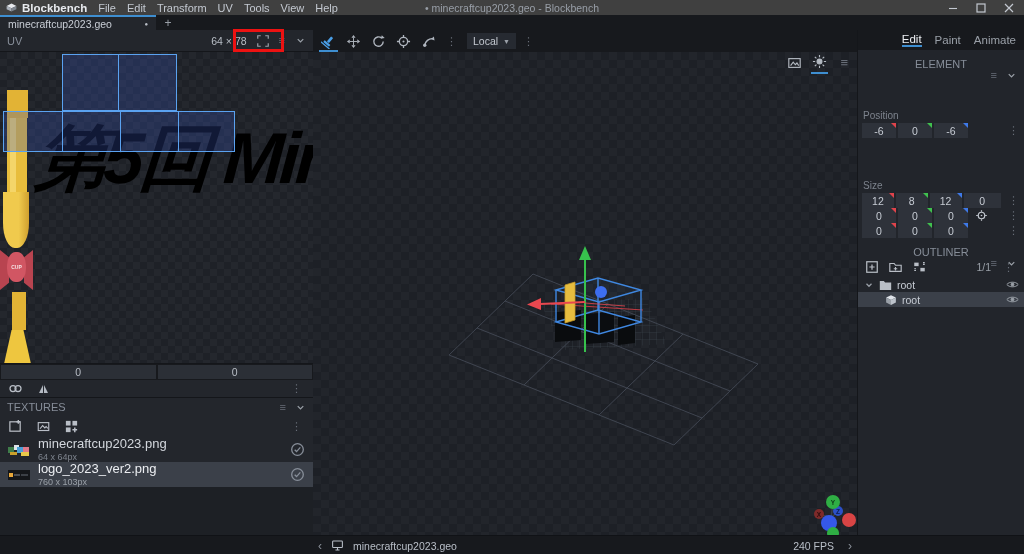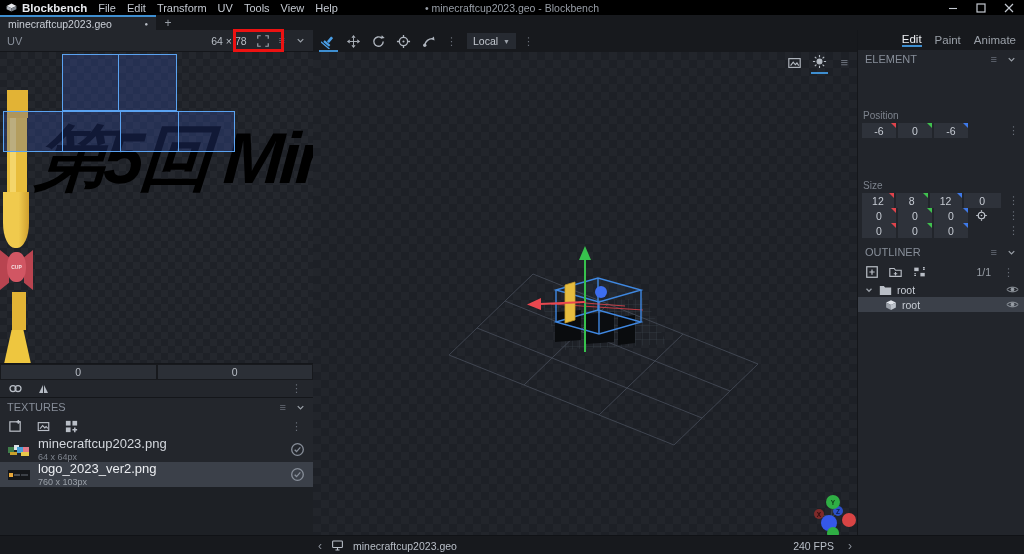--- a/index.html
+++ b/index.html
@@ -1,20 +1,20 @@
 <!DOCTYPE html>
 <html><head>
 <meta charset="utf-8">
 <style>
   * { box-sizing: border-box; }
   body { margin:0; background:#0b0c0e; font-family:"Liberation Sans", sans-serif; }
   #app { position:relative; width:1024px; height:554px; background:#17191d; overflow:hidden; color:#c3c8d0; font-size:11px; }
 
   
-  .menubar { position:absolute; top:0; left:0; right:0; height:15px; background:#000000; display:flex; align-items:center; gap:11px; padding-left:5px; z-index:20; }
+  .menubar { position:absolute; top:0; left:0; right:0; height:15px; background:#404040; display:flex; align-items:center; gap:11px; padding-left:5px; z-index:20; }
   .brand { display:flex; align-items:center; gap:4px; font-weight:bold; color:#e8eaee; font-size:11.5px; }
   .menu-item { color:#c3c8d0; cursor:default; }
   .win-title { position:absolute; left:50%; top:0; height:15px; display:flex; align-items:center; transform:translateX(-50%); color:#989ea7; font-size:10.5px; white-space:nowrap; }
   .win-controls { position:absolute; right:10px; top:0; height:15px; display:flex; gap:18px; align-items:center; color:#c3c8d0; }
   .win-controls svg { display:block; }
 
   
   .tabbar { position:absolute; top:15px; left:0; right:0; height:15px; background:#17191d; z-index:19; }
   .tab { position:absolute; left:0; top:0; width:156px; height:15px; background:#23262c; border-top:2px solid #3e8ed0; display:flex; align-items:center; padding:0 8px; font-size:10.5px; color:#c9ced6; }
   .tab-dot { margin-left:auto; font-size:6px; color:#b9bec6; }
@@ -31,21 +31,21 @@
   .tool.active { color:#4a9fe8; }
   .tool.active::after { content:""; position:absolute; left:1px; right:1px; bottom:-1px; height:2px; background:#3e8ed0; }
   .kebab { color:#686e78; font-size:11px; line-height:1; padding:0 3px; }
   .local-dd { display:flex; align-items:center; gap:5px; background:#262a31; padding:2px 6px; font-size:10.5px; color:#c3c8d0; margin-left:3px; }
   .local-dd .arr { font-size:7px; color:#9aa0a8; }
 
   
   .right-panel { position:absolute; top:30px; right:0; width:167px; bottom:19px; background:#22252b; border-left:1px solid #14161a; }
   .side-tabs { height:20px; display:flex; justify-content:flex-end; align-items:center; gap:13px; padding-right:8px; background:#17191d; font-size:11.5px; color:#9aa0a8; }
   .side-tab.active { color:#eceef2; border-bottom:2px solid #3e8ed0; }
-  .panel-header { height:18px; display:flex; align-items:center; padding:8px 7px; color:#878e99; font-size:11px; }
+  .panel-header { height:18px; display:flex; align-items:center; padding:8px 7px; color:#878e99; font-size:11px;flex-direction:column; }
   .panel-header .right { margin-left:auto; display:flex; align-items:center; gap:6px; color:#9aa0a8; }
   .group-label { font-size:10px; color:#7d838d; padding:3px 0 2px 5px;margin-top:39px; }
   .vec-row { display:flex; align-items:center; gap:2px; padding-left:4px; padding-right:2px; }
   .vec-input { position:relative; width:34px; height:15px; background:#2e323a; color:#c7ccd4; font-size:10.5px; display:flex; align-items:center; justify-content:center; }
   .corner { position:absolute; top:0; right:0; width:0; height:0; border-left:5px solid transparent; }
   .corner.r { border-top:5px solid #e0434b; } .corner.g { border-top:5px solid #3fc14e; } .corner.b { border-top:5px solid #3e79e8; }
   .vec-row .kebab { margin-left:auto; }
   .pivot-btn { width:17px; height:15px; display:flex; align-items:center; justify-content:center; color:#c3c8d0; margin-left:3px; }
   .outliner-bar { display:flex; align-items:center; gap:9px; padding:4px 7px 3px 7px; color:#b9bec6; }
   .outliner-bar .count { margin-left:auto; font-size:10.5px; color:#9aa0a8; }
@@ -472,21 +472,21 @@
           <span>0</span>
           <span class="corner g"></span>
         </div>
       <div class="vec-input">
           <span>0</span>
           <span class="corner b"></span>
         </div>
       <span class="kebab">⋮</span>
     </div>
 
-    <div class="panel-header" style="margin-top:5px;">
+    <div class="panel-header" style="">
       <span>OUTLINER</span>
       <span class="right">
         <span class="kebab">≡</span>
         <svg width="11" height="11" viewBox="0 0 16 16" fill="none" stroke="currentColor" stroke-width="1.8">
             <polyline points="4,6 8,10 12,6"></polyline>
           </svg>
       </span>
     </div>
 
     <div class="outliner-bar">

